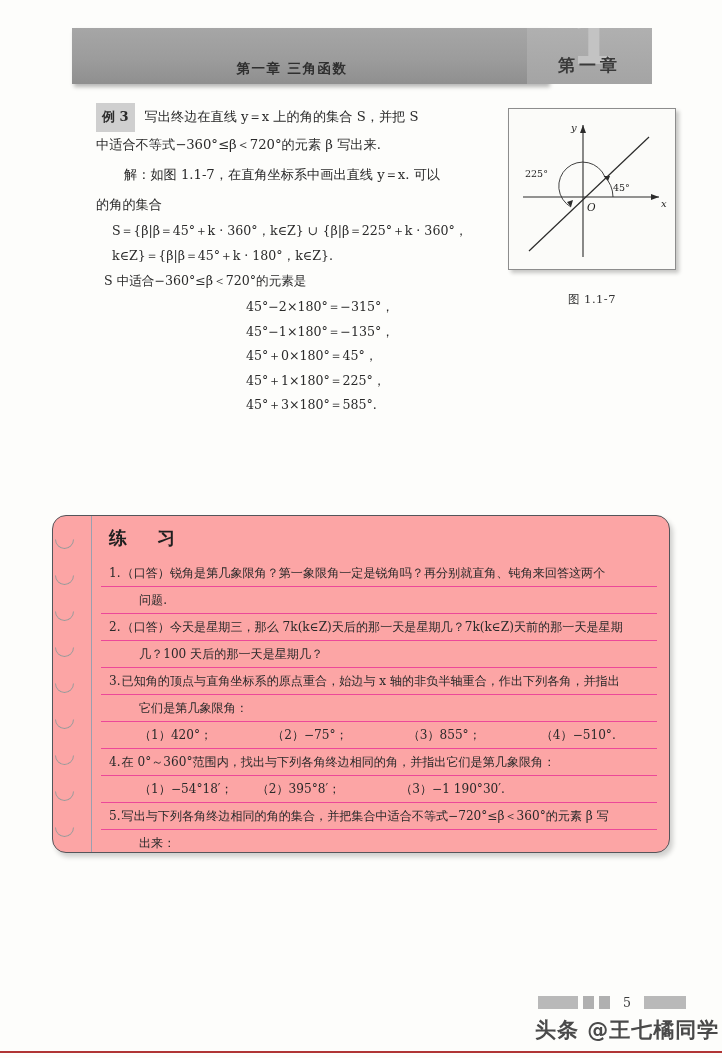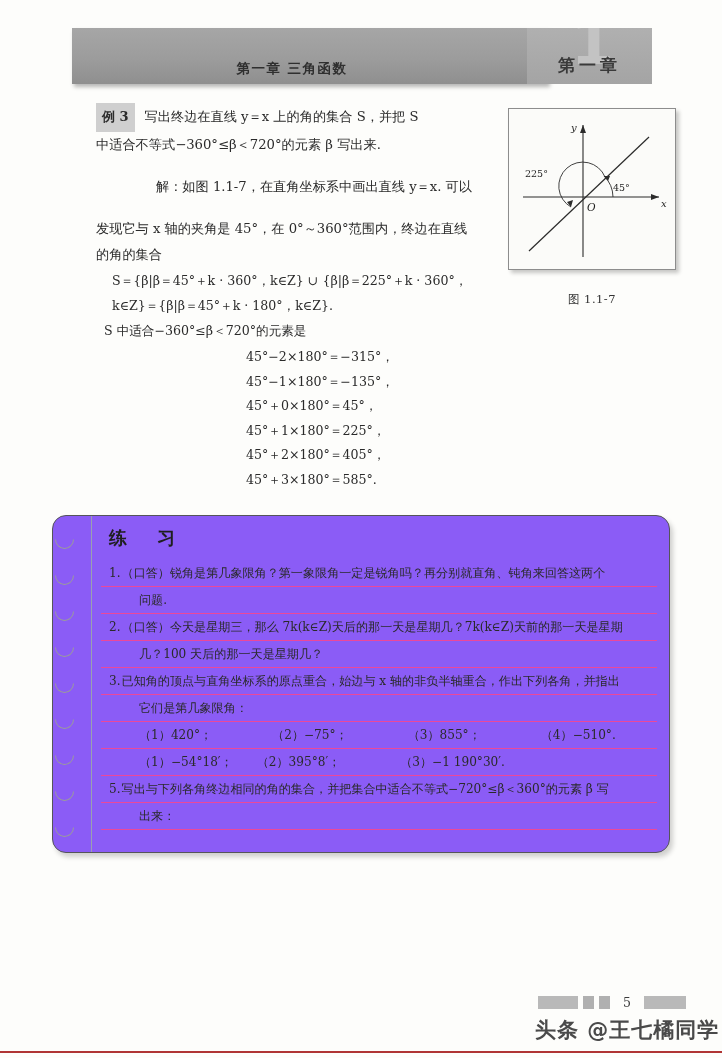--- a/index.html
+++ b/index.html
@@ -84,21 +84,21 @@
   .ex-label {
     display: inline-block;
     background: #cfcfcf;
     padding: 1px 6px 2px 6px;
     font-weight: bold;
     font-size: 13px;
     margin-right: 10px;
     color: #2b2b2b;
   }
   .para { text-indent: 0; margin: 0; }
-  .para-indent { text-indent: 24px; margin: 16px; text-align: right; }
+  .para-indent { text-indent: 24px; margin: 4px; }
   .eq-block {
     margin: 0;
     font-size: 12.6px;
     line-height: 25px;
     padding-left: 16px;
   }
 
   
   .elem-list {
     margin: 2px 0 0 0;
@@ -126,21 +126,21 @@
     font-size: 11.5px;
     letter-spacing: 0.5px;
     color: #333;
   }
 
   
   .exercise {
     position: absolute;
     left: 52px; top: 515px;
     width: 618px; height: 338px;
-    background: #8b5cf6;
+    background: #fca5a5;
     border: 1.4px solid #55555a;
     border-radius: 14px;
     box-shadow: 3px 4px 5px rgba(0,0,0,0.18);
     box-sizing: border-box;
     overflow: hidden;
   }
   .margin-line {
     position: absolute;
     left: 38px; top: 0; bottom: 0;
     width: 1px;
@@ -238,34 +238,32 @@
 
   <div class="body-col">
 
     <div class="para">
       <span class="ex-label">例 3</span><span>写出终边在直线 y＝x 上的角的集合 S，并把 S</span>
     </div>
 
     <div class="para">中适合不等式−360°≤β＜720°的元素 β 写出来.</div>
 
     <div class="para-indent">解：如图 1.1-7，在直角坐标系中画出直线 y＝x. 可以</div>
-    <div class="para">发现它与 x 轴的夹角是 45°，在 0°～360°范围内，终边在直线</div>
     <div class="para">的角的集合</div>
 
     <div class="eq-block">S＝{β|β＝45°＋k · 360°，k∈Z} ∪ {β|β＝225°＋k · 360°，</div>
     <div class="eq-block">k∈Z}＝{β|β＝45°＋k · 180°，k∈Z}.</div>
 
     <div class="eq-block" style="padding-left:8px;">S 中适合−360°≤β＜720°的元素是</div>
 
     <div class="elem-list">
       <div>45°−2×180°＝−315°，</div>
       <div>45°−1×180°＝−135°，</div>
       <div>45°＋0×180°＝45°，</div>
       <div>45°＋1×180°＝225°，</div>
-      <div>45°＋2×180°＝405°，</div>
       <div>45°＋3×180°＝585°.</div>
     </div>
   </div>
 
   <div class="fig-wrap">
     <div class="fig-box">
       <svg width="166" height="160" viewBox="0 0 166 160">
 
         <line x1="14" y1="88" x2="150" y2="88" stroke="#2b2b2b" stroke-width="1.1"></line>
         <polygon points="150,88 142,85 142,91" fill="#2b2b2b"></polygon>
@@ -321,20 +319,23 @@
       <div class="ruled sub">几？100 天后的那一天是星期几？</div>
 
       <div class="ruled">
         <span class="q-num">3.</span><span>已知角的顶点与直角坐标系的原点重合，始边与 x 轴的非负半轴重合，作出下列各角，并指出</span>
       </div>
       <div class="ruled sub">它们是第几象限角：</div>
       <div class="ruled sub">
         <span class="opt">（1）420°；</span><span class="sp60"></span><span class="opt">（2）−75°；</span><span class="sp60"></span><span class="opt">（3）855°；</span><span class="sp60"></span><span class="opt">（4）−510°.</span>
       </div>
 
+      <div class="ruled">
+        <span class="q-num">4.</span><span>在 0°～360°范围内，找出与下列各角终边相同的角，并指出它们是第几象限角：</span>
+      </div>
       <div class="ruled sub">
         <span class="opt">（1）−54°18′；</span><span class="sp24"></span><span class="opt">（2）395°8′；</span><span class="sp60"></span><span class="opt">（3）−1 190°30′.</span>
       </div>
 
       <div class="ruled">
         <span class="q-num">5.</span><span>写出与下列各角终边相同的角的集合，并把集合中适合不等式−720°≤β＜360°的元素 β 写</span>
       </div>
       <div class="ruled sub">出来：</div>
 
     </div>

